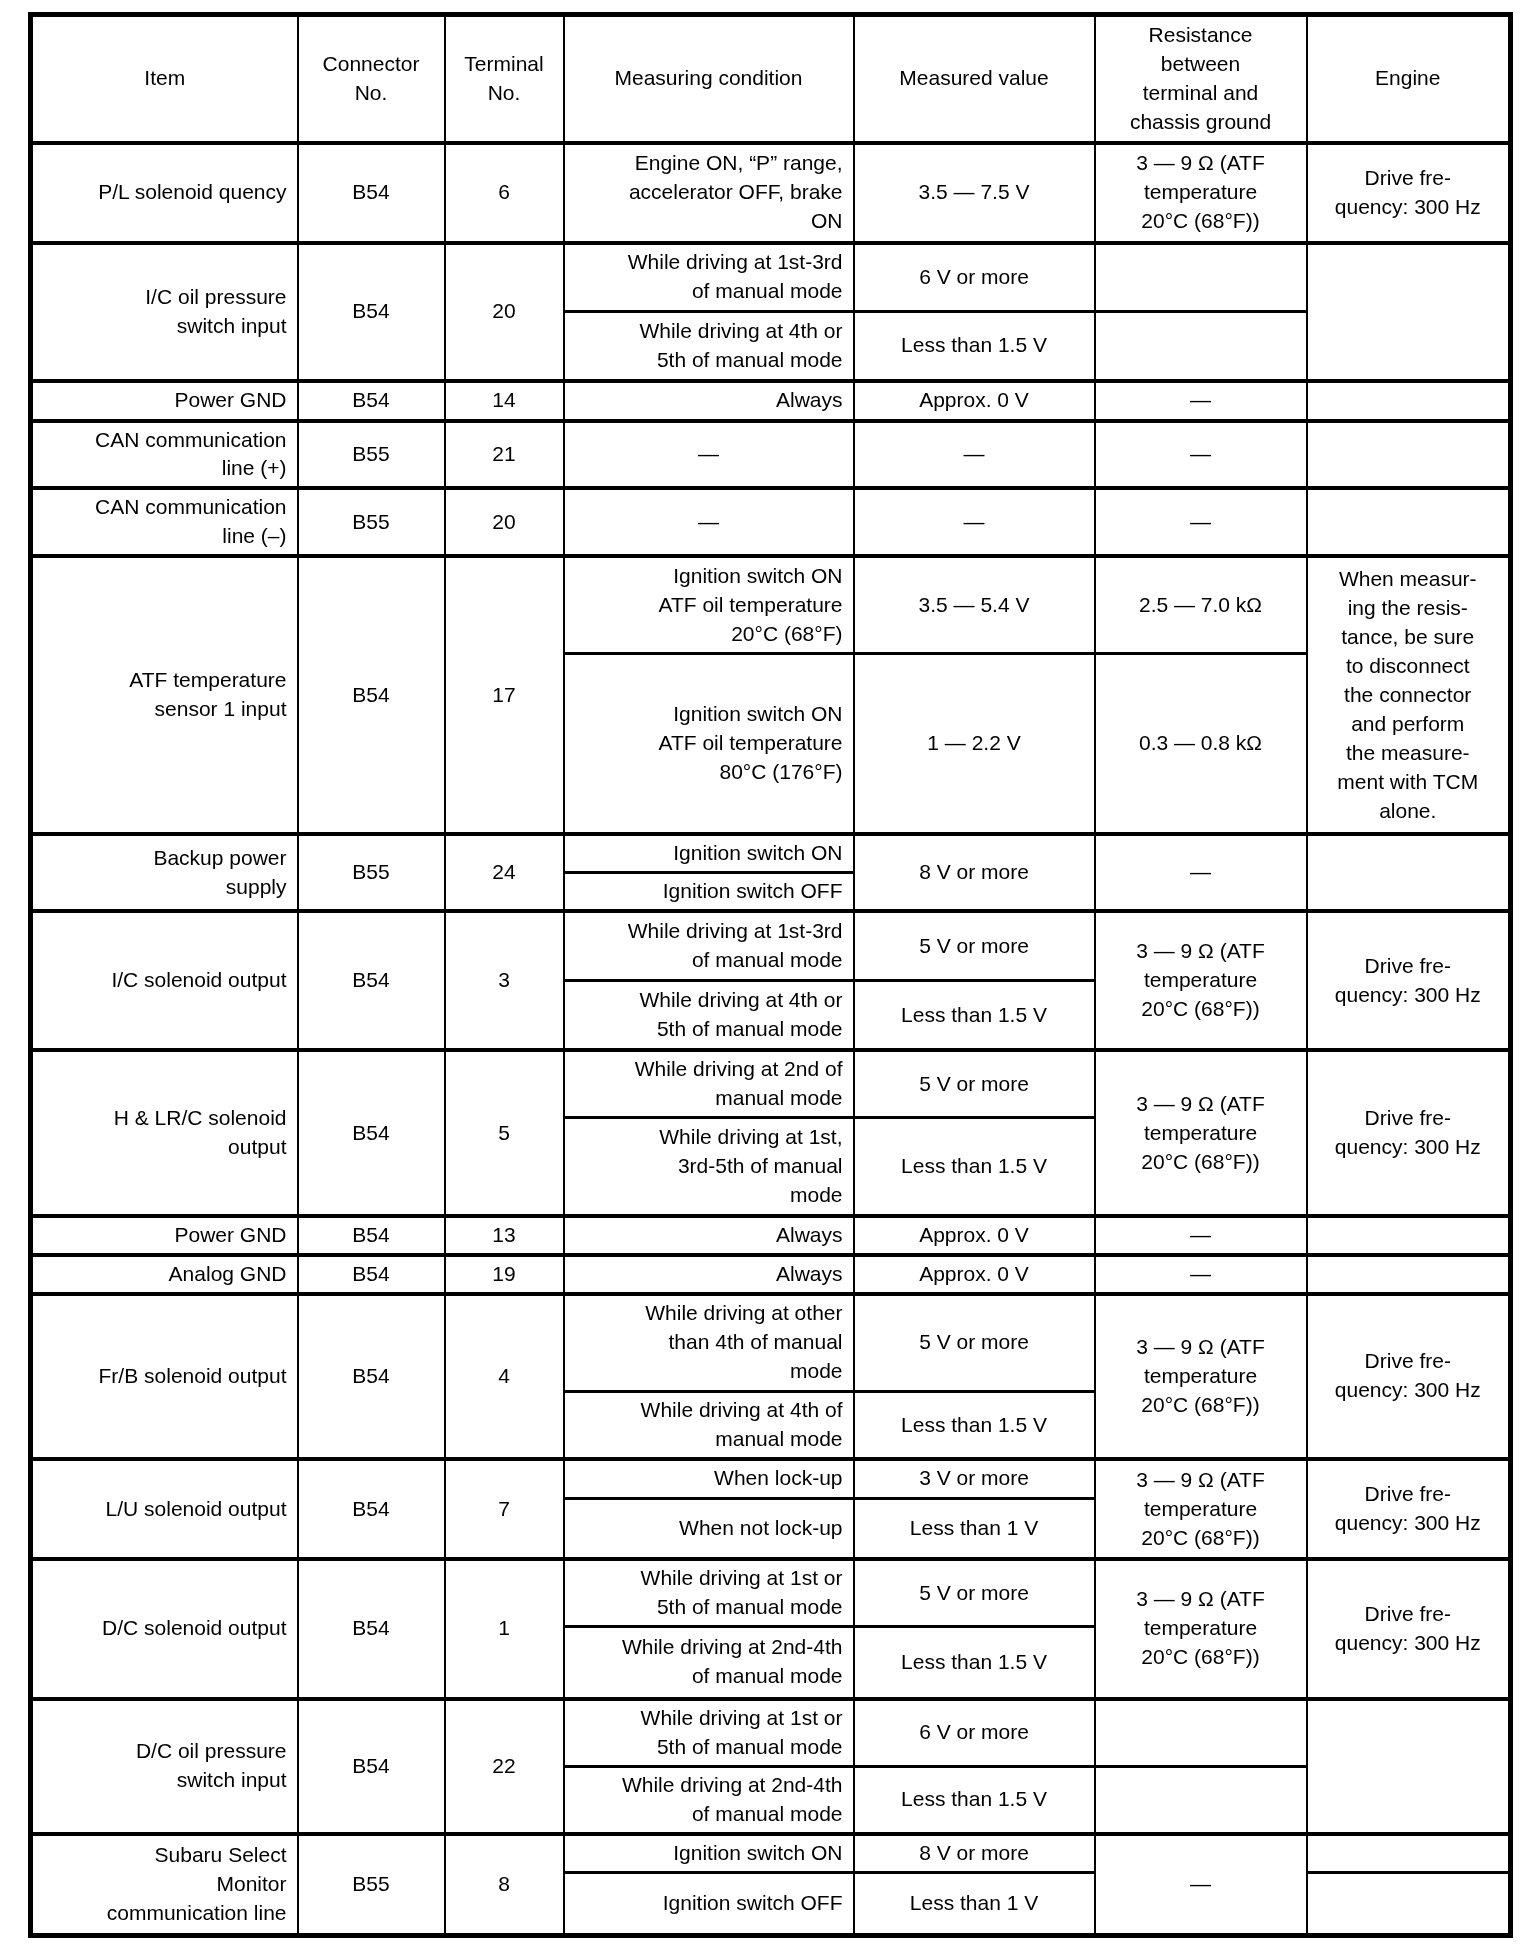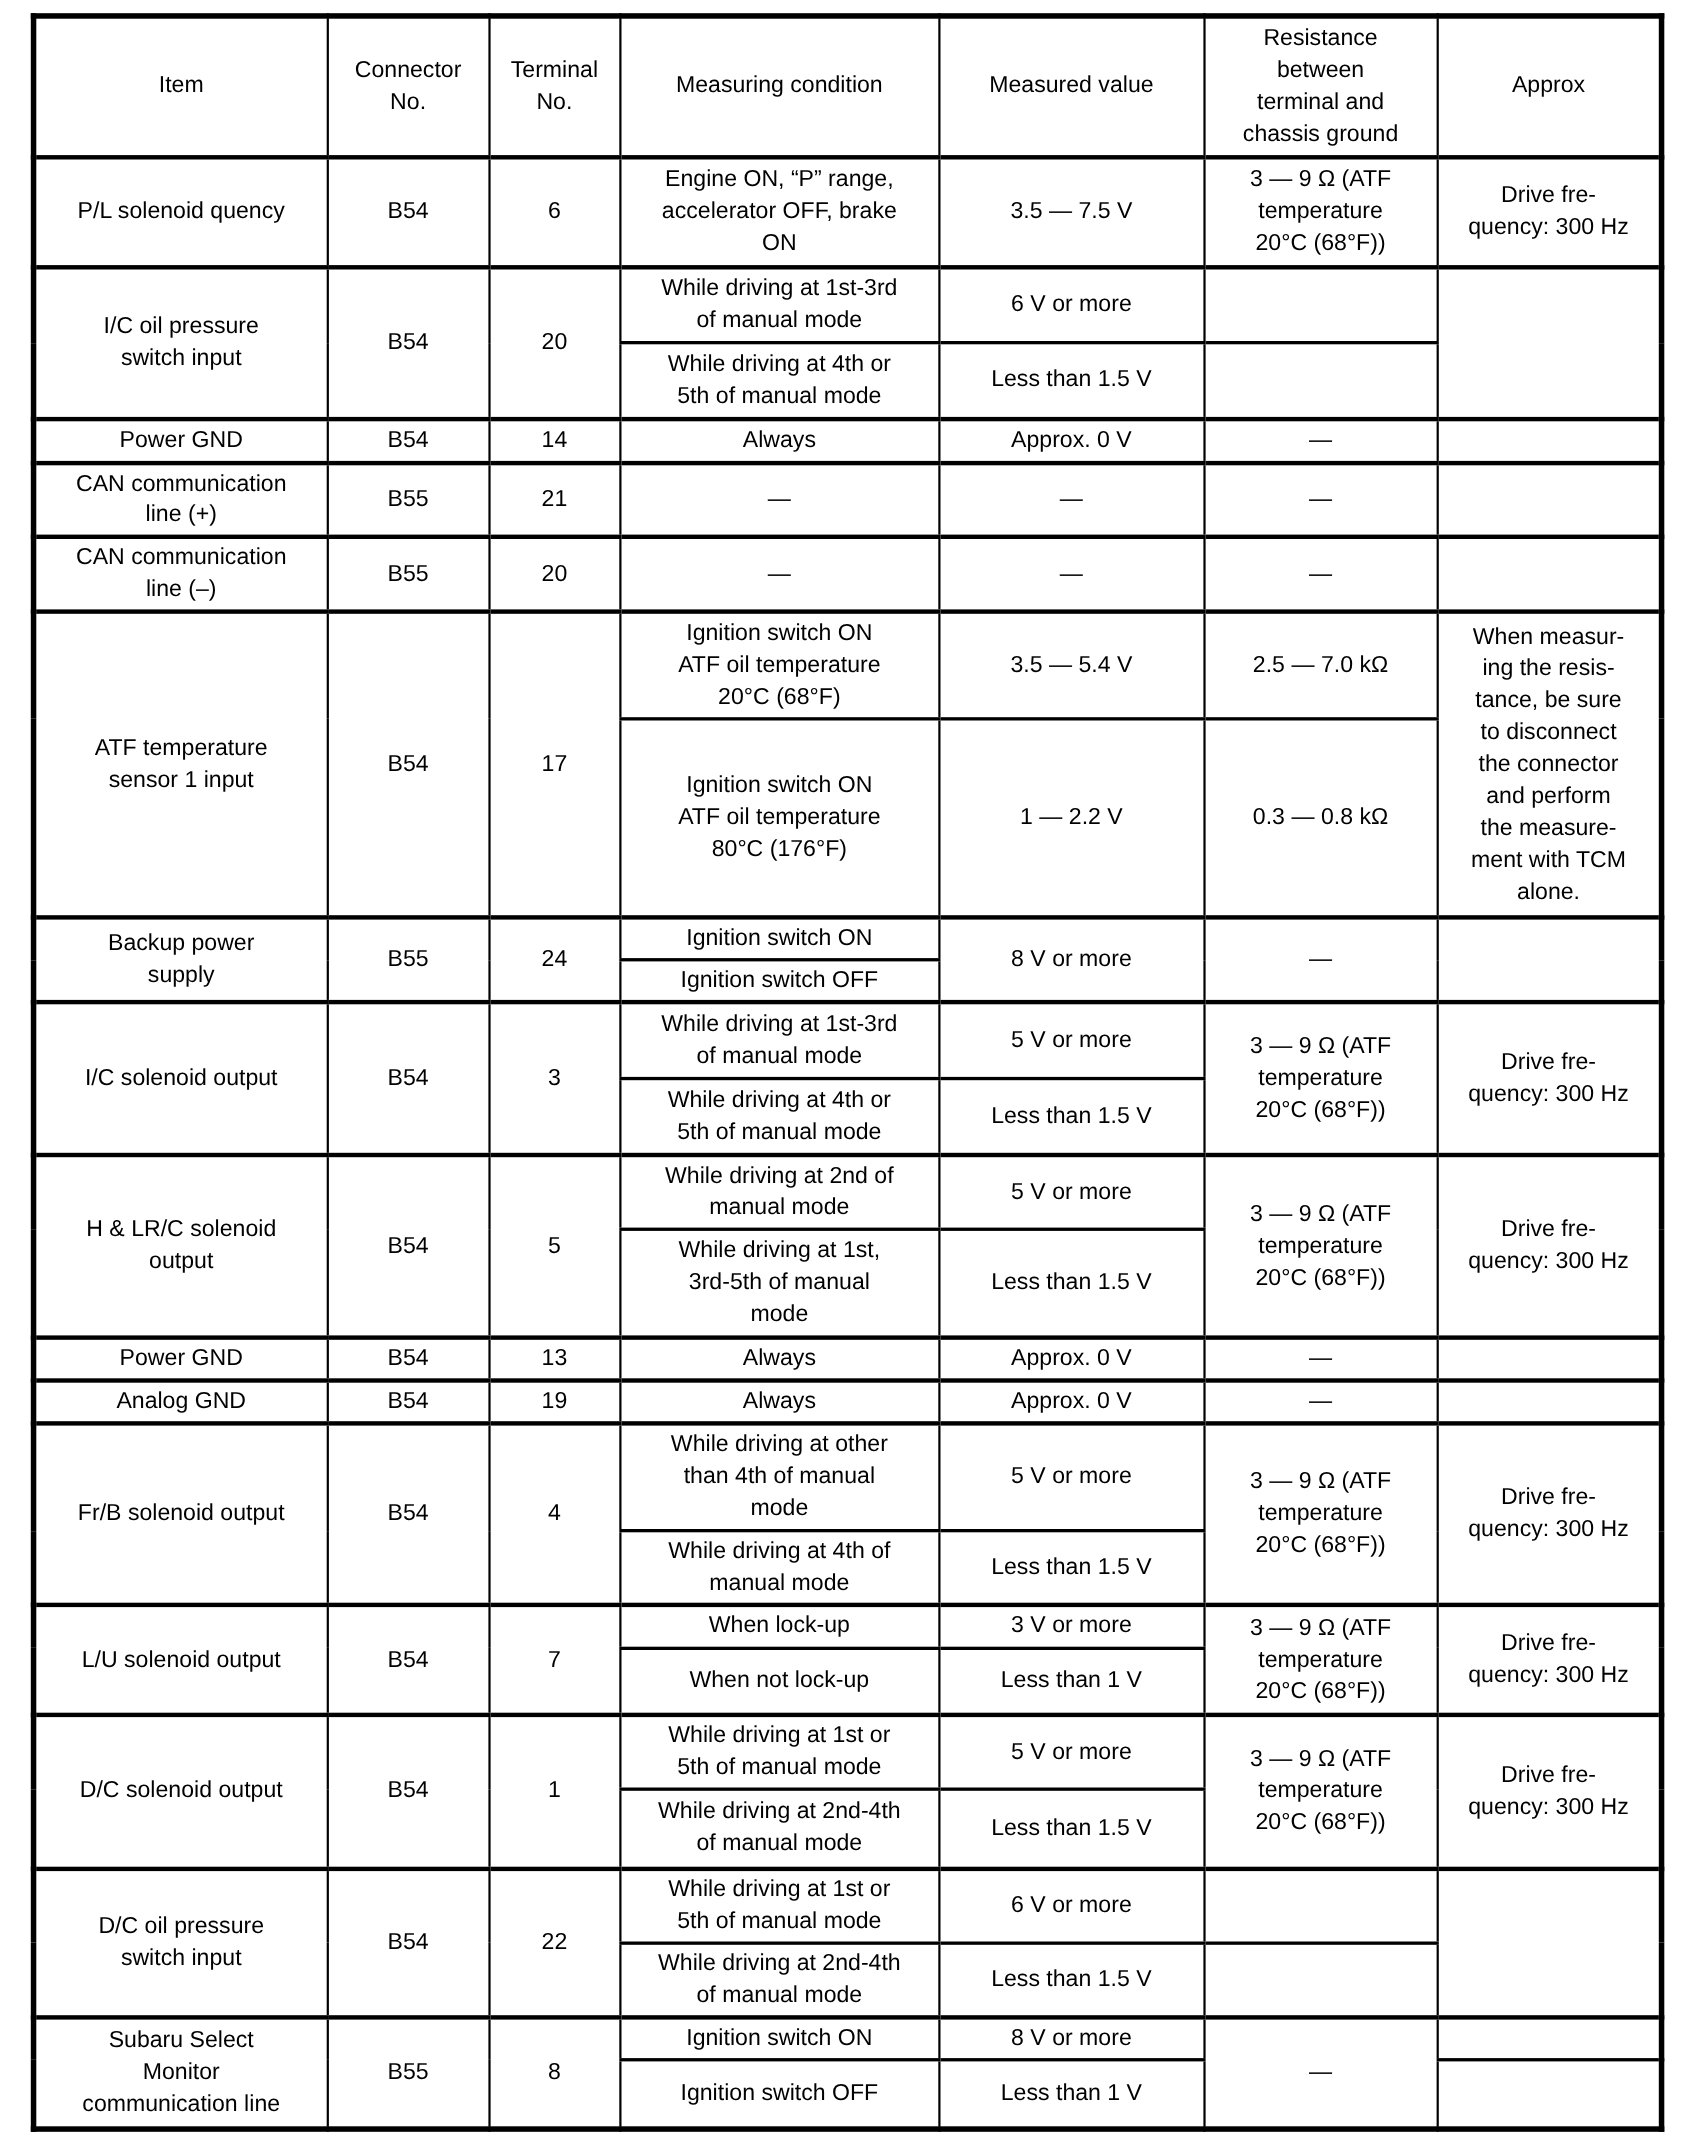--- a/index.html
+++ b/index.html
@@ -31,21 +31,21 @@
     padding: 3px 6px;
     vertical-align: middle;
     text-align: center;
     white-space: pre-line;
     overflow: hidden;
     word-wrap: break-word;
   }
   thead th { border-bottom: 4px solid #000; }
   tbody tr.major > td { border-top: 4px solid #000; }
   tbody tr.sub > td { border-top: 3px solid #000; }
-  td.left { text-align: center; padding-left: 10px; padding-right: 10px; margin-left: 44px; }
+  td.left { text-align: right; padding-left: 10px; padding-right: 10px; margin-left: 44px; }
 </style>
 </head>
 <body>
 
 <div class="page">
 <table class="spec">
   <colgroup>
     <col style="width:267px">
         <col style="width:147px">
         <col style="width:119px">
@@ -60,21 +60,21 @@
       <th>Connector
 No.</th>
       <th>Terminal
 No.</th>
       <th>Measuring condition</th>
       <th>Measured value</th>
       <th>Resistance
 between
 terminal and
 chassis ground</th>
-      <th>Approx</th>
+      <th>Engine</th>
     </tr>
   </thead>
   <tbody>
 
     <tr class="major" style="height:100px">
       <td class="left">P/L solenoid quency</td>
       <td>B54</td>
       <td>6</td>
       <td class="left">Engine ON, “P” range,
 accelerator OFF, brake

